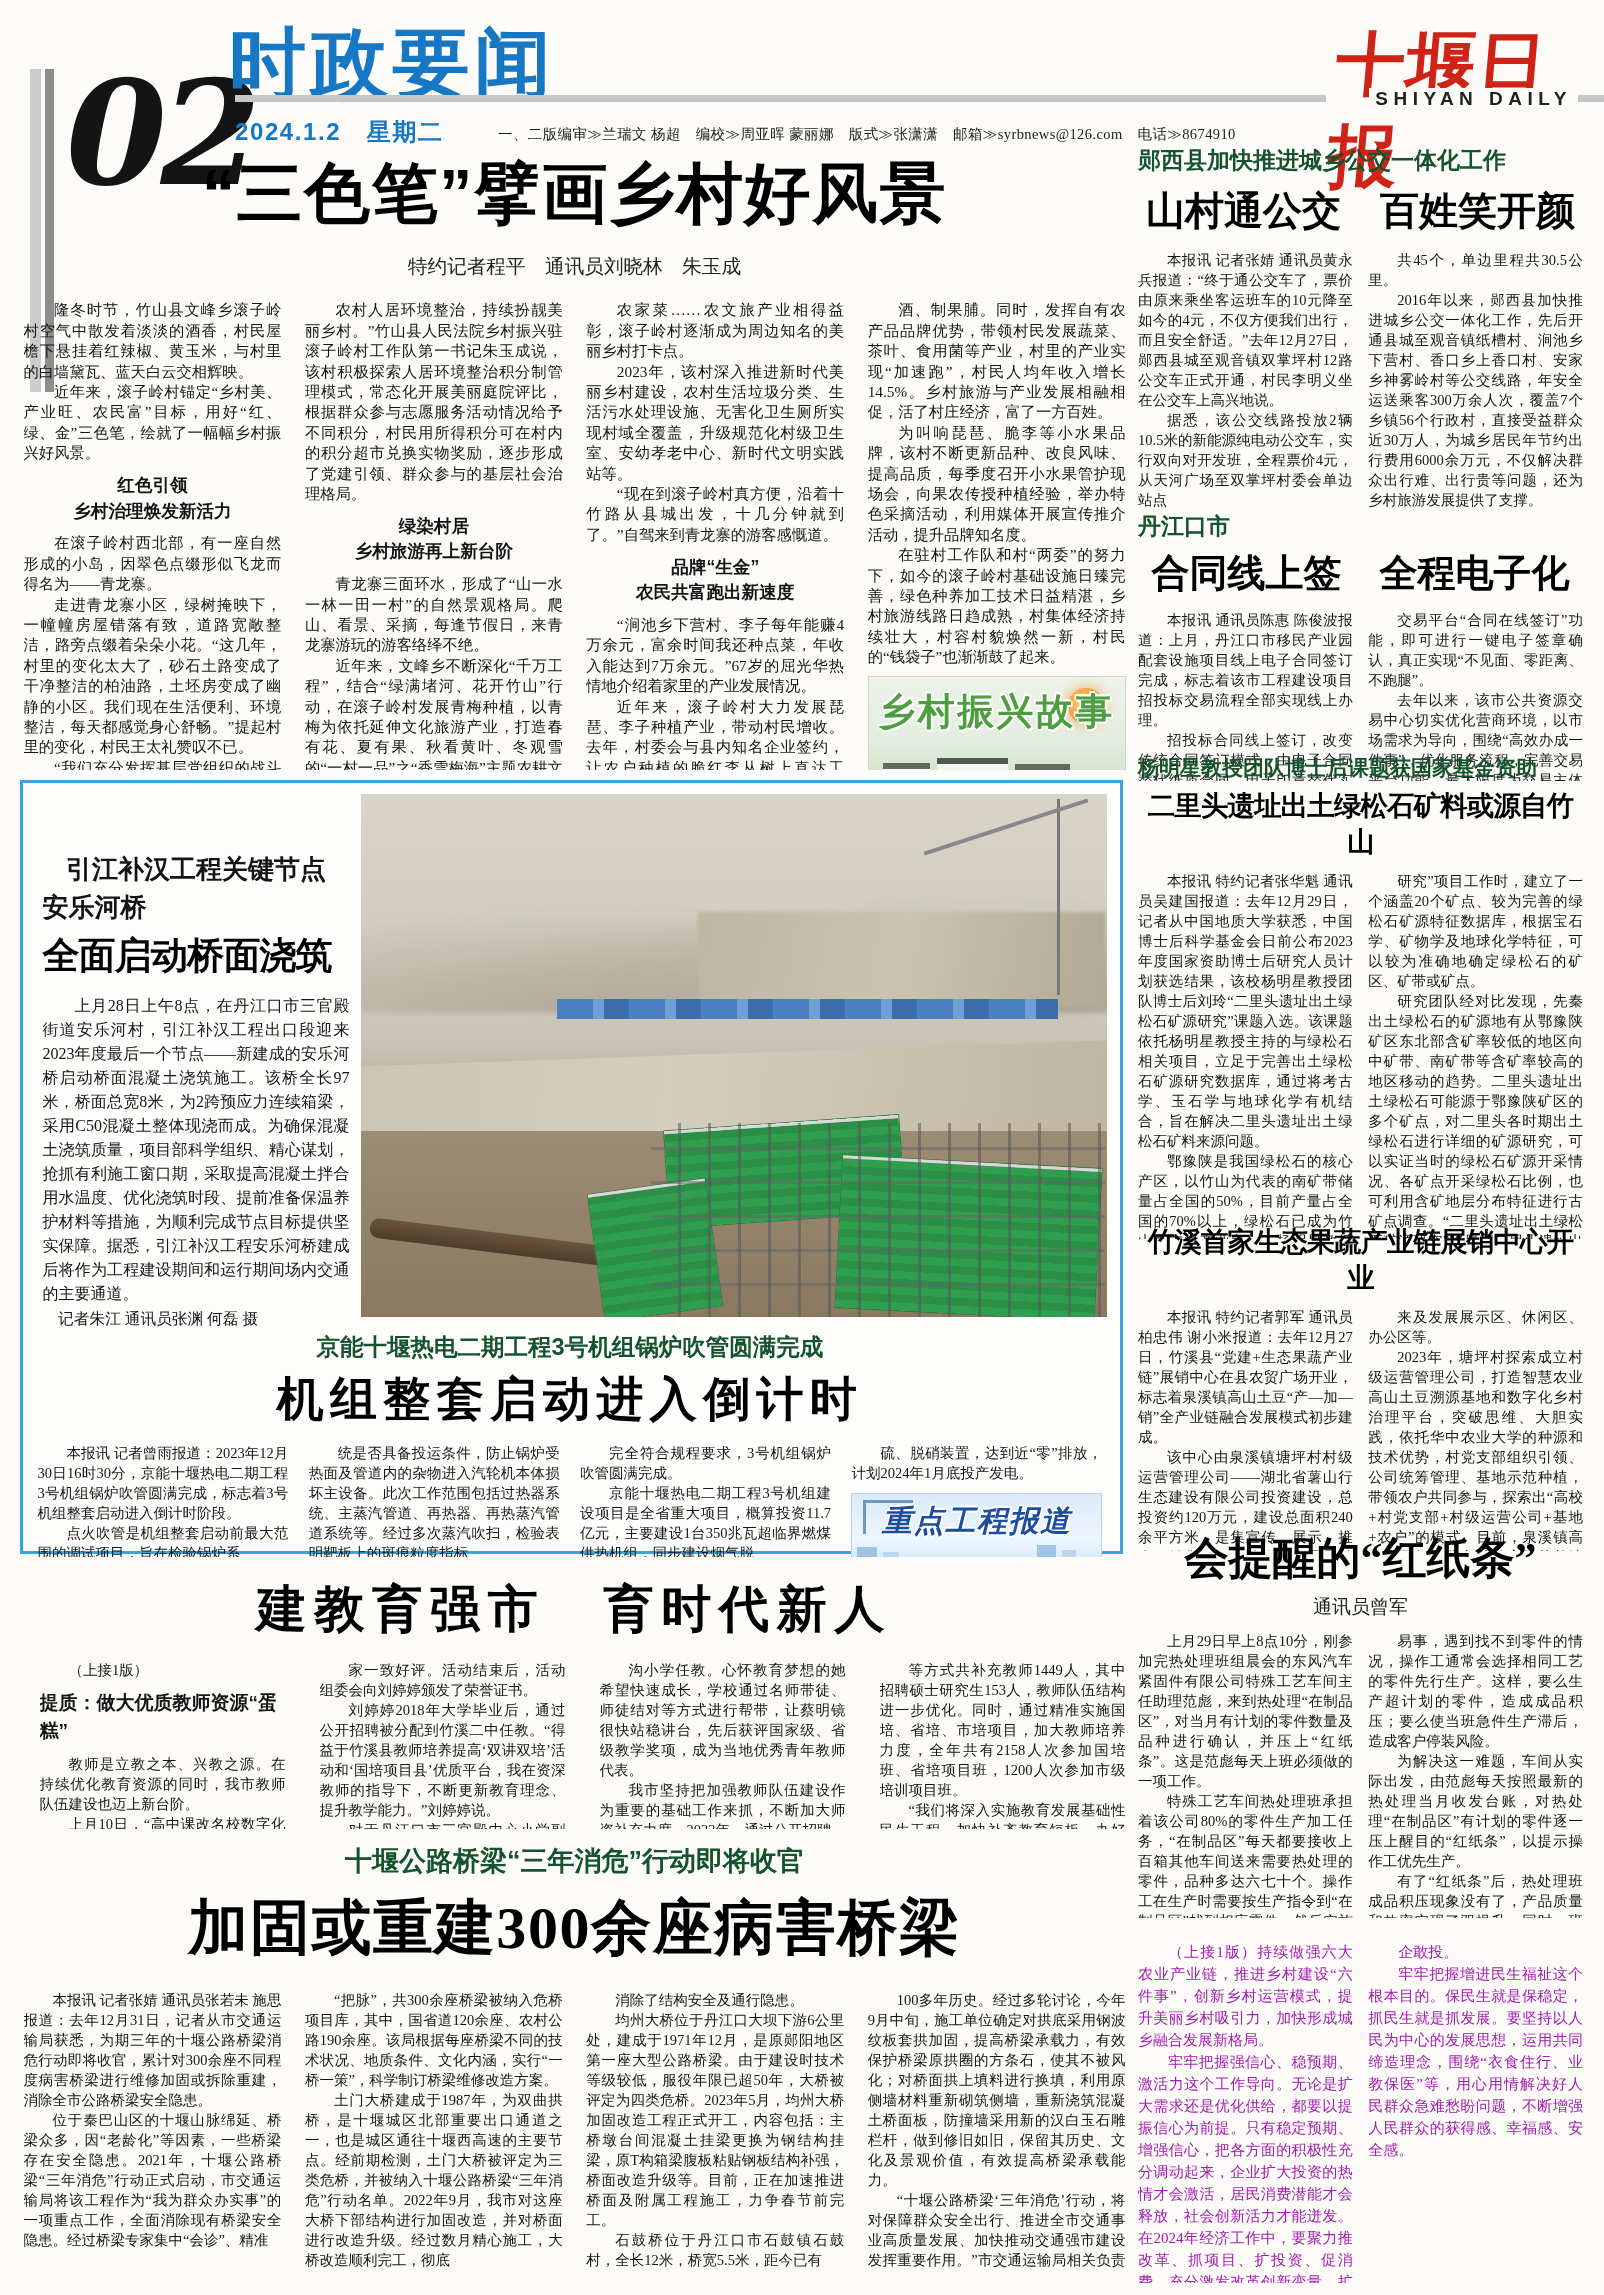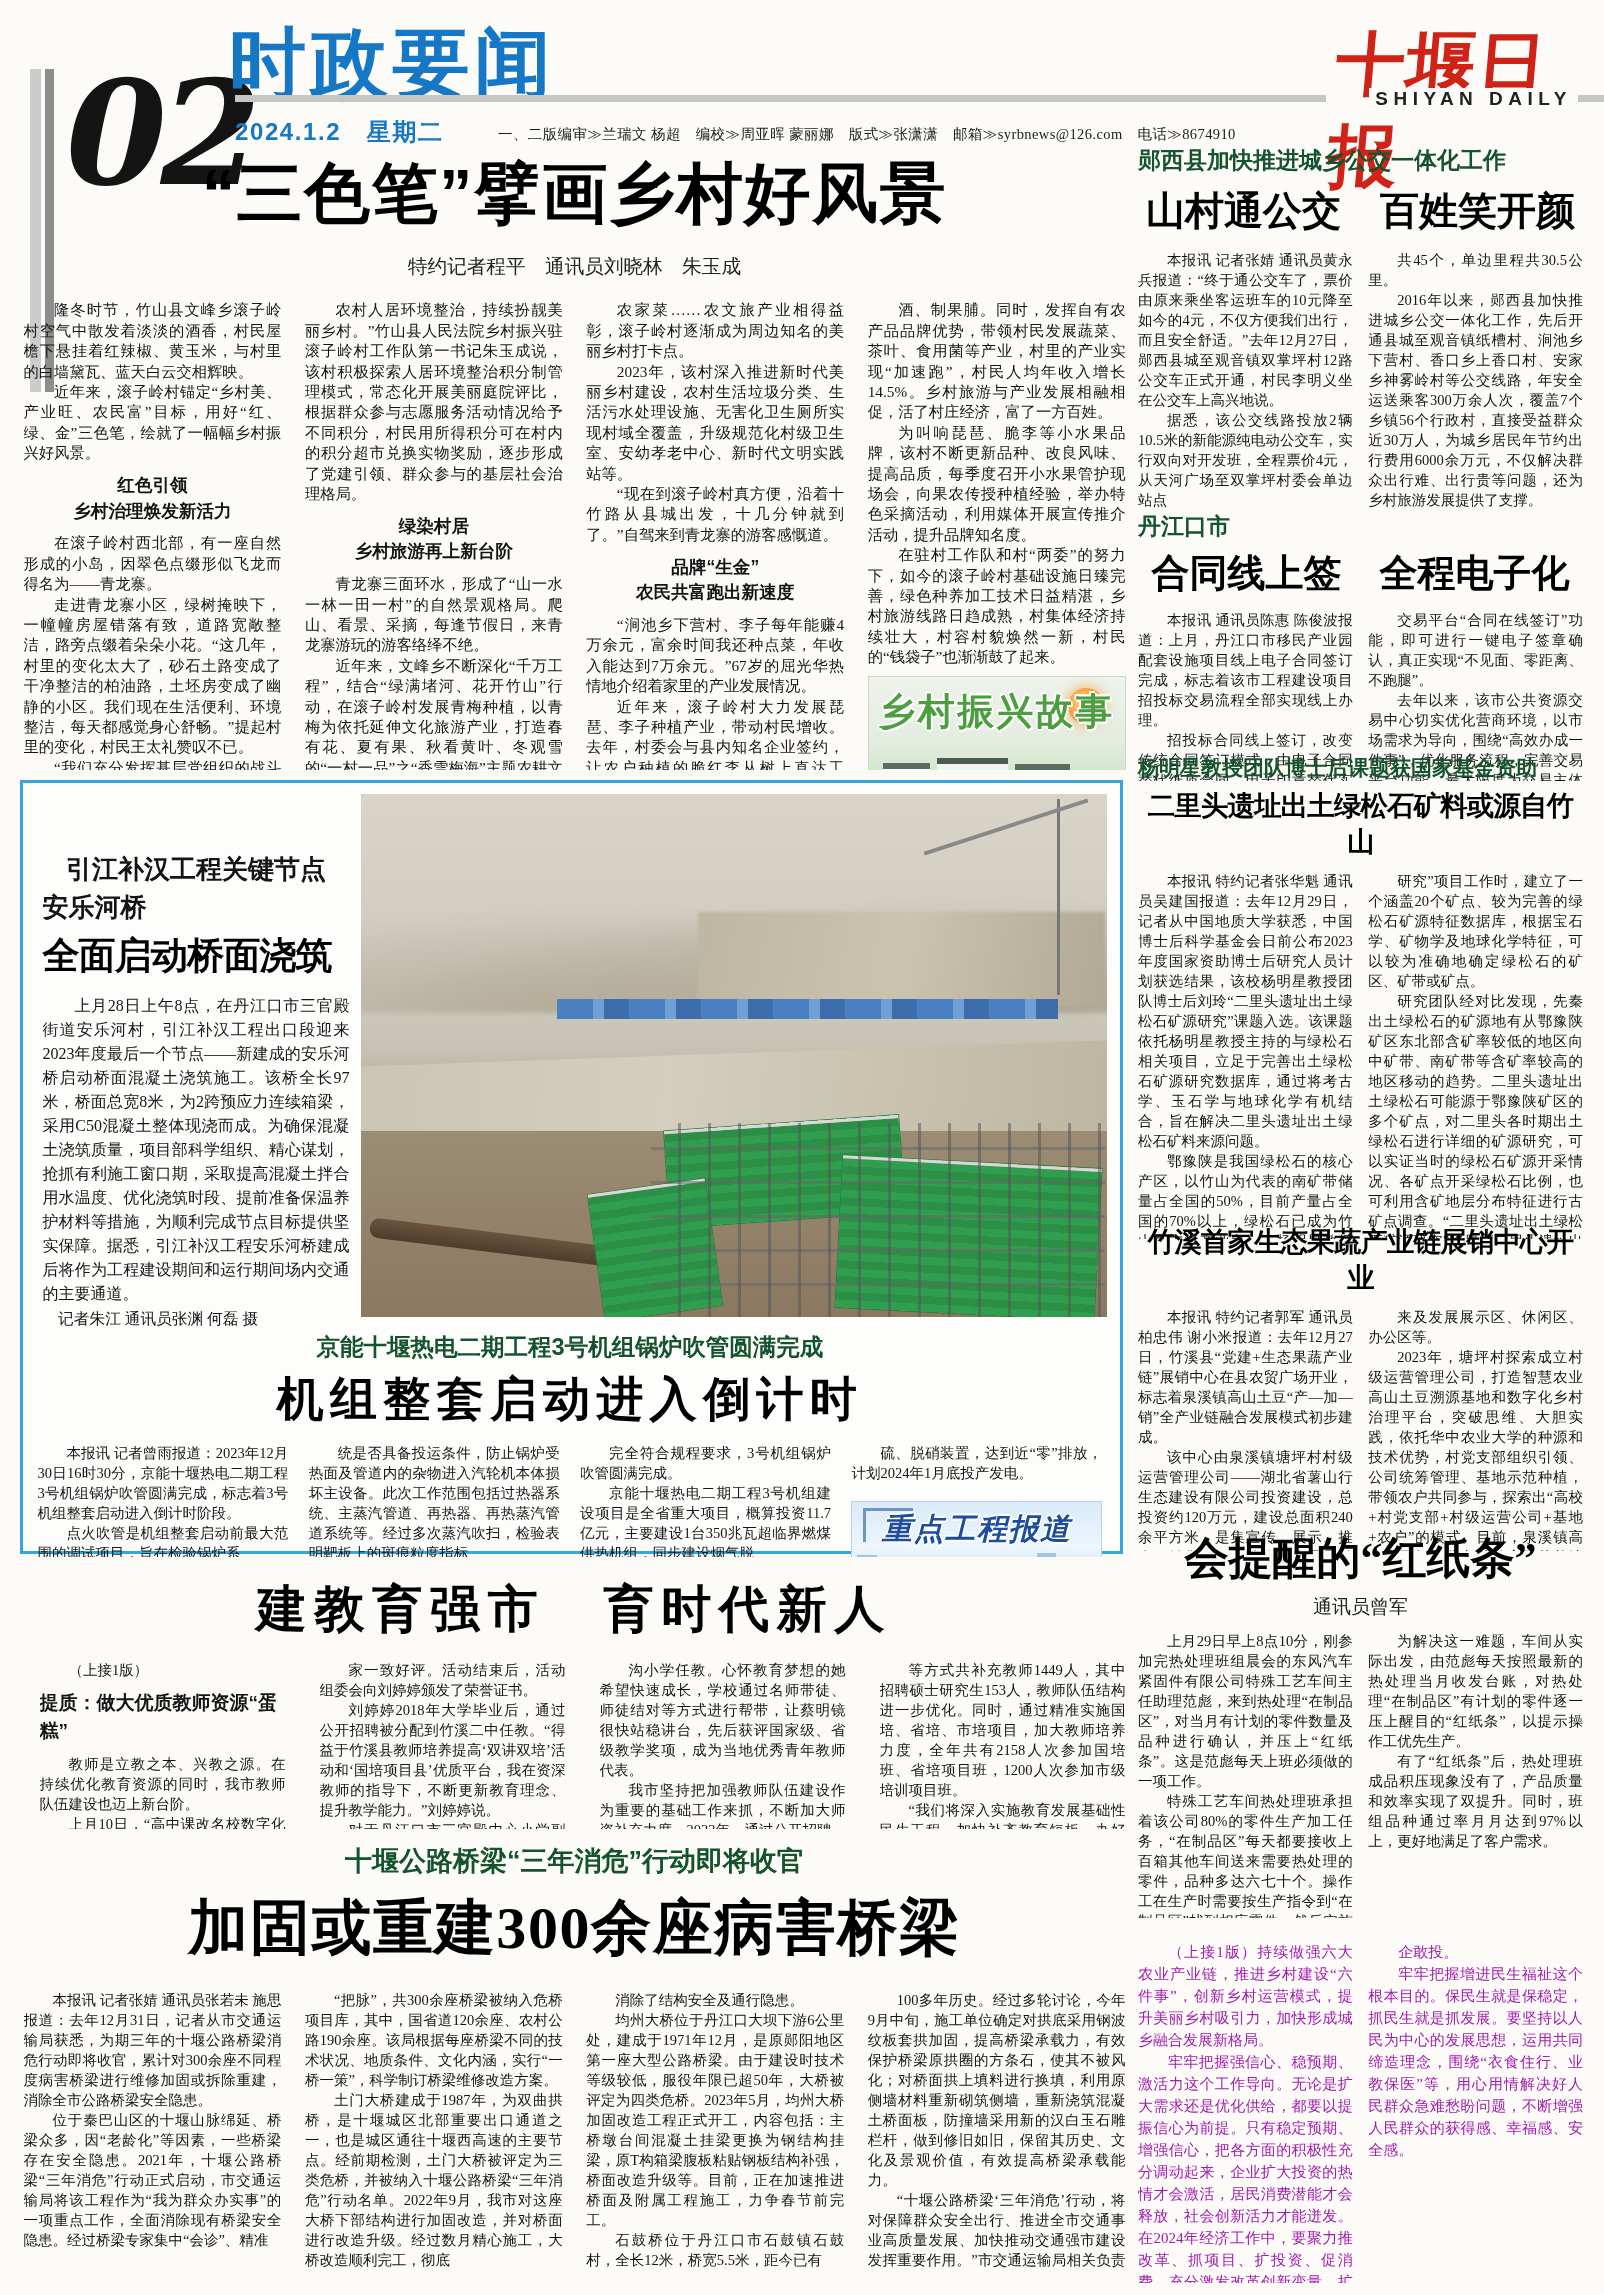--- a/index.html
+++ b/index.html
@@ -49,21 +49,21 @@
                    linear-gradient(#ffffff,#ffffff) 6.3px 17px/47px 23.5px no-repeat,
                    linear-gradient(#f4f4f0,#f4f4f0) 61px 12.5px/71px 28px no-repeat,
                    linear-gradient(#ffffff,#ffffff) 139px 19px/55px 22px no-repeat,
                    linear-gradient(#5d6b60,#5d6b60) 6.3px 11px/47px 7.8px no-repeat,
                    linear-gradient(#4c5a50,#4c5a50) 61px 6.3px/71px 7.8px no-repeat,
                    linear-gradient(#5d6b60,#5d6b60) 139px 12.5px/55px 7.8px no-repeat;}
   .story-graphic .label{position:absolute;left:0;right:0;top:25px;text-align:center;font-size:37px;font-weight:900;
                  font-family:"Liberation Sans",sans-serif;color:#4d9e3f;letter-spacing:2.4px;
                  text-shadow:-1.6px 0 #fff,1.6px 0 #fff,0 -1.6px #fff,0 1.6px #fff,1.6px 1.6px #fff,-1.6px -1.6px #fff;}
   
-  .kp-graphic{position:relative;height:75px;margin-top:18px;border:0.8px solid #b8d2ea;overflow:hidden;
+  .kp-graphic{position:relative;height:75px;margin-top:10px;border:0.8px solid #b8d2ea;overflow:hidden;
               background:linear-gradient(#d9eaf9,#eef6fd 60%,#cfe3f5);}
   .kp-graphic .city{position:absolute;left:0;right:0;bottom:0;height:27px;
               background:
                linear-gradient(#9fc4e4,#9fc4e4) 4.7px 4.7px/20.4px 22px no-repeat,
                linear-gradient(#b9d6ee,#b9d6ee) 31px 9.4px/15.7px 17px no-repeat,
                linear-gradient(#9fc4e4,#9fc4e4) 185px 3.1px/19px 23.5px no-repeat,
                linear-gradient(#b9d6ee,#b9d6ee) 210px 7.8px/14px 19px no-repeat;}
   .kp-graphic .crane{position:absolute;left:11px;top:6.3px;width:47px;height:31px;
               border-left:3.1px solid #6f95b9;border-top:3.1px solid #6f95b9;}
   .kp-graphic .label{position:absolute;left:0;right:0;top:17px;text-align:center;
@@ -263,20 +263,21 @@
 
   <div id="rednote" class="abs rail" style="top:1529px;">
     <div class="headline hl-serif">会提醒的“红纸条”</div>
     <div class="byline">通讯员曾军</div>
     <div class="cols">
       <div class="col">
           <p>上月29日早上8点10分，刚参加完热处理班组晨会的东风汽车紧固件有限公司特殊工艺车间主任助理范彪，来到热处理“在制品区”，对当月有计划的零件数量及品种进行确认，并压上“红纸条”。这是范彪每天上班必须做的一项工作。</p>
           <p>特殊工艺车间热处理班承担着该公司80%的零件生产加工任务，“在制品区”每天都要接收上百箱其他车间送来需要热处理的零件，品种多达六七十个。操作工在生产时需要按生产指令到“在制品区”找到相应零件，然后实施生产。但是上百箱零件找起来并非</p>
         </div>
       <div class="col">
+          <p>易事，遇到找不到零件的情况，操作工通常会选择相同工艺的零件先行生产。这样，要么生产超计划的零件，造成成品积压；要么使当班急件生产滞后，造成客户停装风险。</p>
           <p>为解决这一难题，车间从实际出发，由范彪每天按照最新的热处理当月收发台账，对热处理“在制品区”有计划的零件逐一压上醒目的“红纸条”，以提示操作工优先生产。</p>
           <p>有了“红纸条”后，热处理班成品积压现象没有了，产品质量和效率实现了双提升。同时，班组品种通过率月月达到97%以上，更好地满足了客户需求。</p>
         </div>
     </div>
   </div>
 
   <div id="jump" class="abs rail" style="top:1941px;">
     <div class="cols">
       <div class="col">
           <p>（上接1版）持续做强六大农业产业链，推进乡村建设“六件事”，创新乡村运营模式，提升美丽乡村吸引力，加快形成城乡融合发展新格局。</p>

